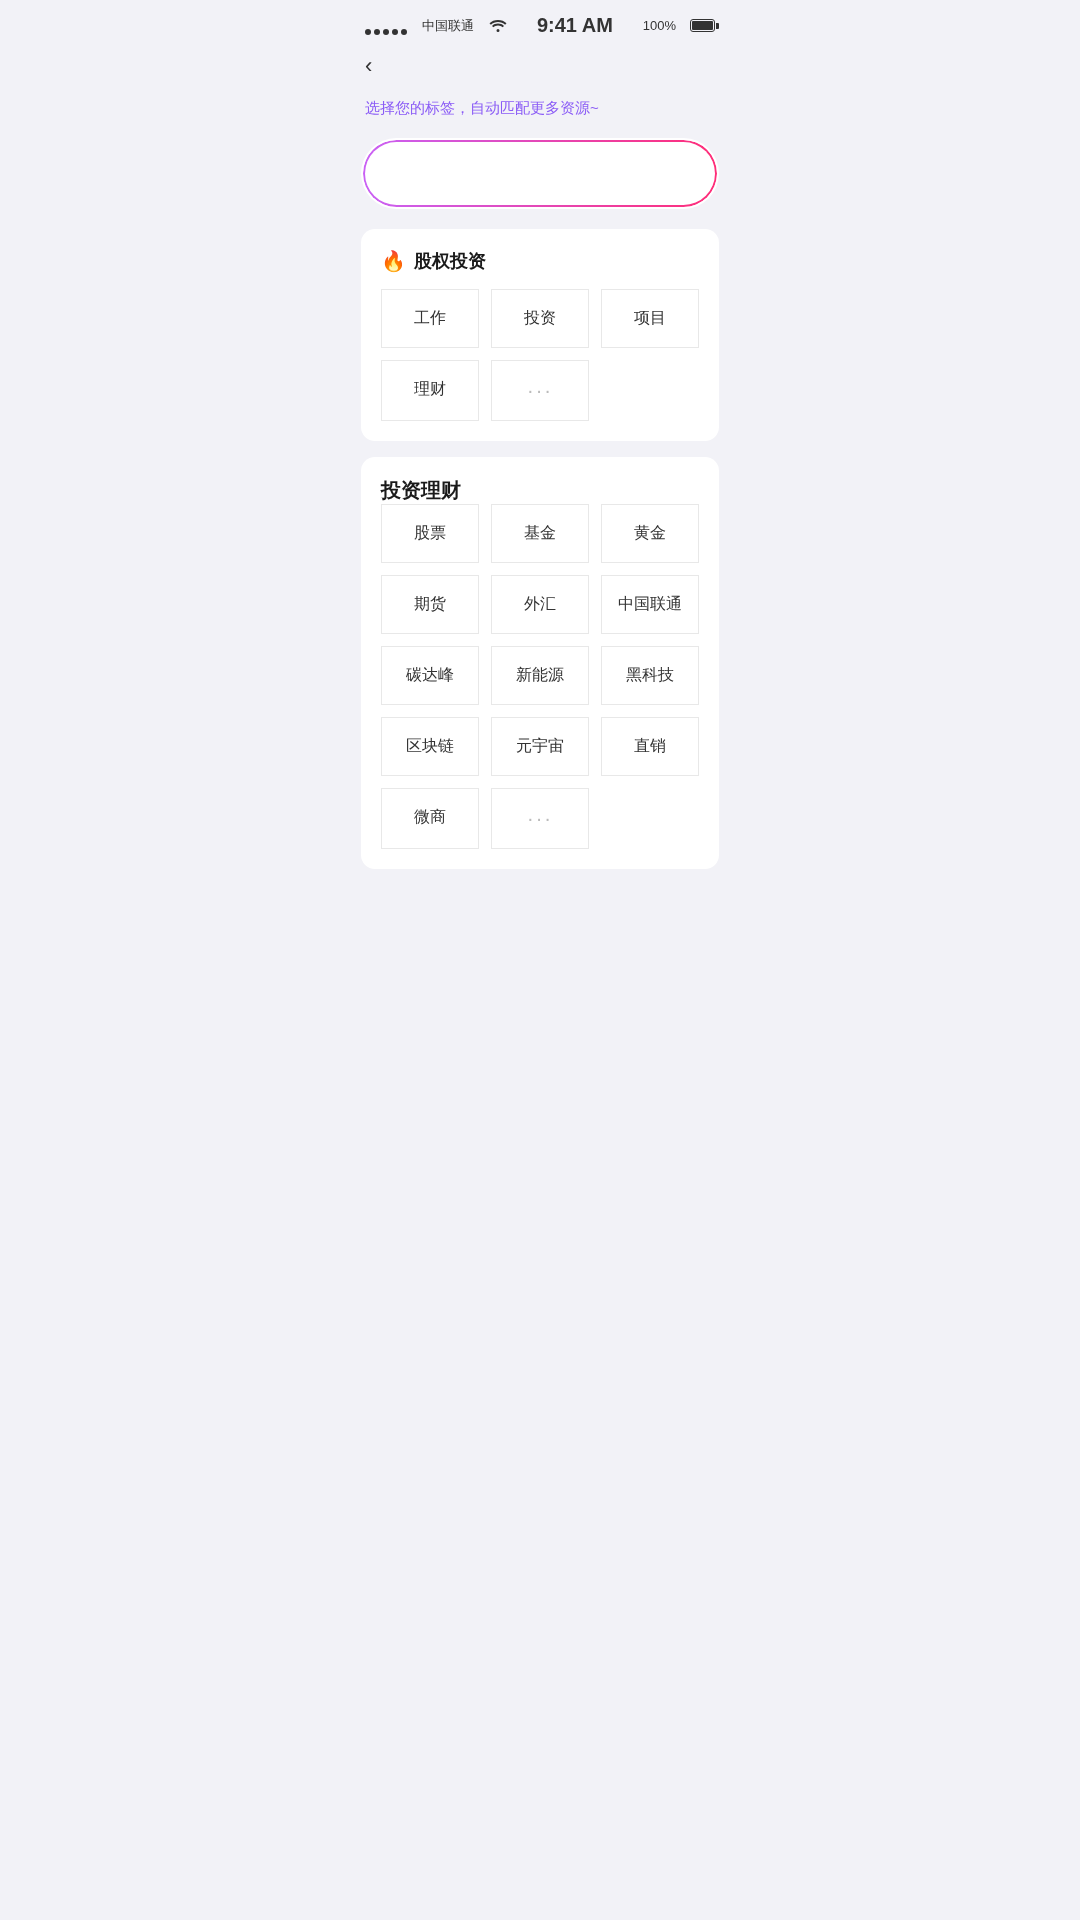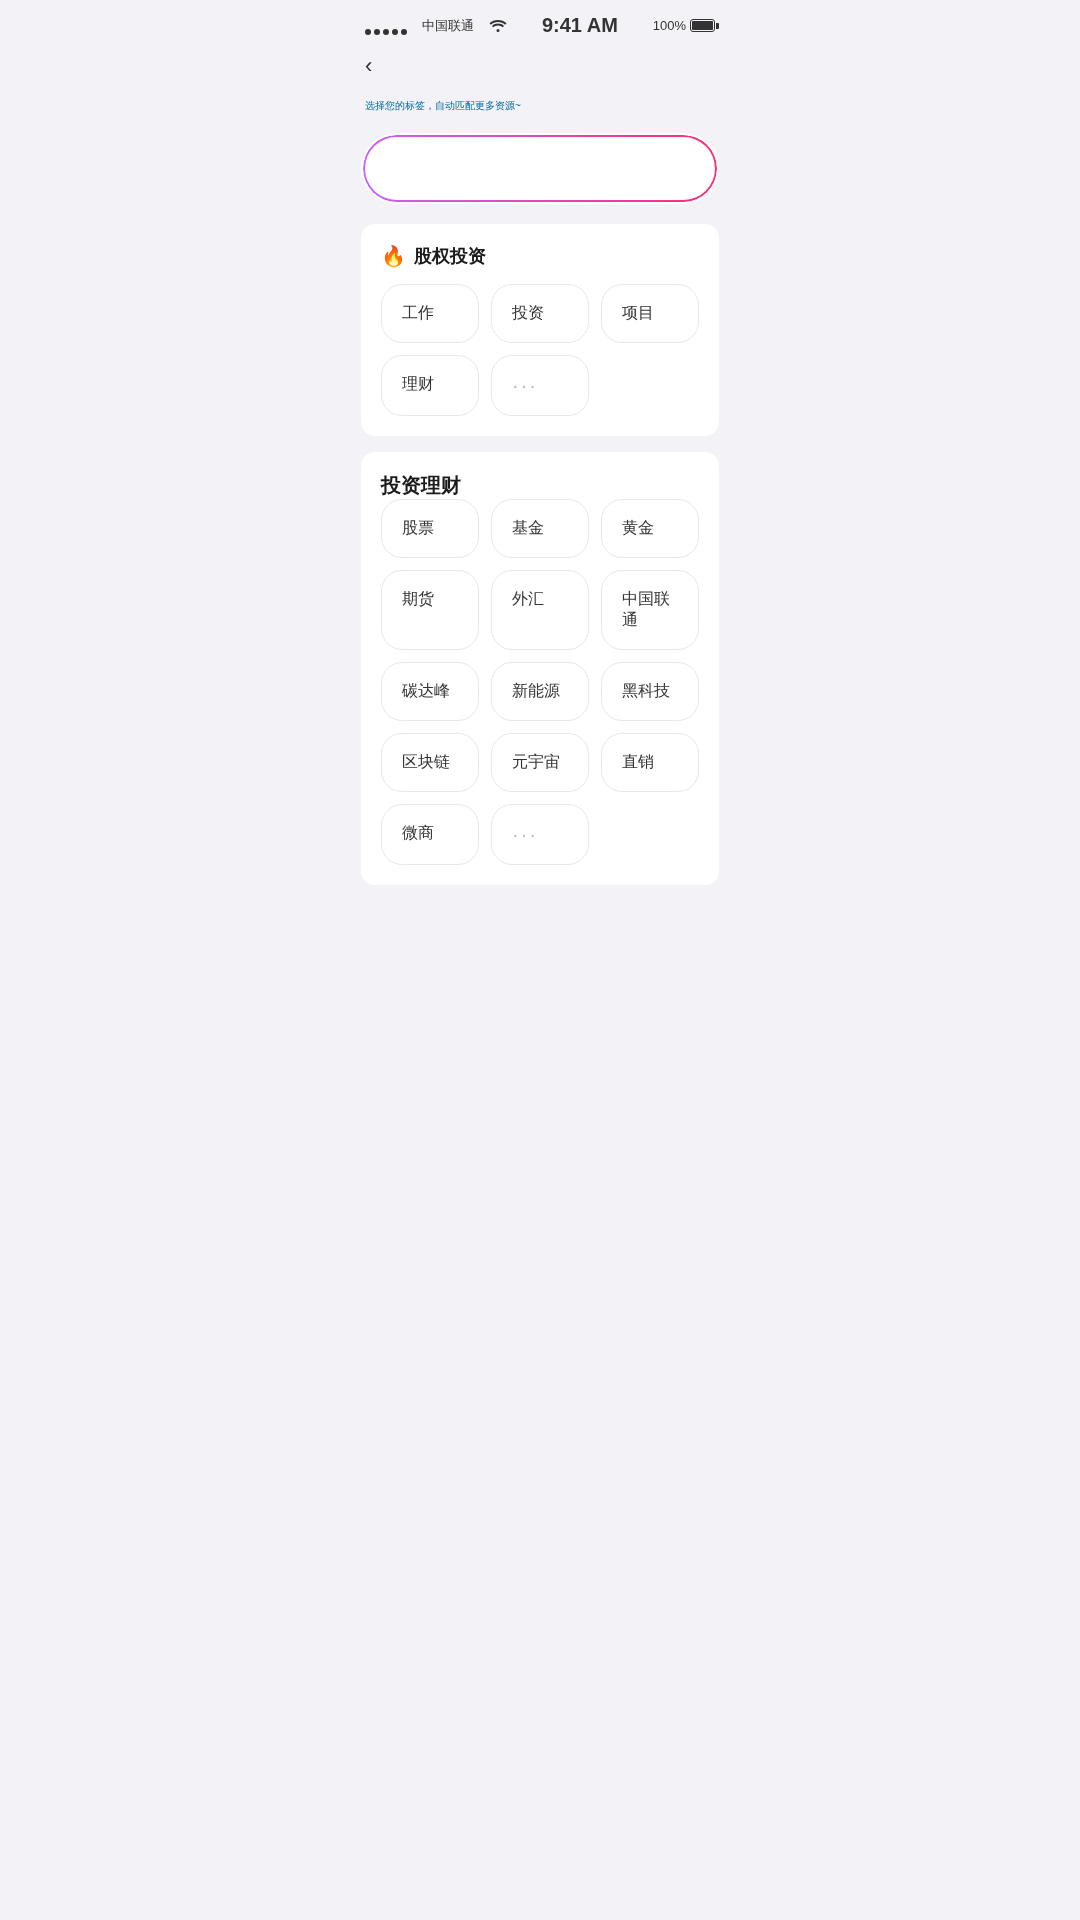--- a/index.html
+++ b/index.html
@@ -32,21 +32,21 @@
     }
     .status-dots span {
       width: 6px; height: 6px;
       background: #333;
       border-radius: 50%;
       display: inline-block;
     }
     .status-carrier { font-size: 13px; font-weight: 500; color: #333; }
     .status-wifi { font-size: 14px; }
     .status-time { font-size: 20px; font-weight: 600; color: #333; }
-    .status-right { display: flex; align-items: center; gap: 4px; }
+    .status-right { display: flex; align-items: center; gap: 14px; }
     .status-battery { font-size: 13px; font-weight: 500; color: #333; }
     .battery-icon {
       width: 25px; height: 13px;
       border: 1.5px solid #333;
       border-radius: 3px;
       position: relative;
       display: inline-flex;
       align-items: center;
       padding: 1px;
     }
@@ -85,22 +85,22 @@
       background: #f2f2f7;
     }
     .header-title {
       font-size: 28px;
       font-weight: 700;
       color: #1a1a1a;
       line-height: 1.3;
       margin-bottom: 8px;
     }
     .header-subtitle {
-      font-size: 10px;
-      color: #0369a1;
+      font-size: 15px;
+      color: #8b5cf6;
     }
 
     
     .search-container {
       padding: 0 16px 20px;
     }
     .search-bar {
       display: flex;
       align-items: center;
       background: white;
@@ -188,22 +188,23 @@
     
     .tag-grid {
       display: grid;
       grid-template-columns: repeat(3, 1fr);
       gap: 12px;
     }
 
     .tag-item {
       background: white;
       border: 1px solid #e8e8e8;
-      border-radius: 21px;
-      padding: 18px 20px;
+      border-radius: 0;
+      padding: 18px 8px;
+      text-align: center;
       font-size: 16px;
       color: #333;
       cursor: pointer;
       transition: all 0.2s;
     }
 
     .tag-item.dots {
       color: #bbb;
       font-size: 20px;
       letter-spacing: 2px;

